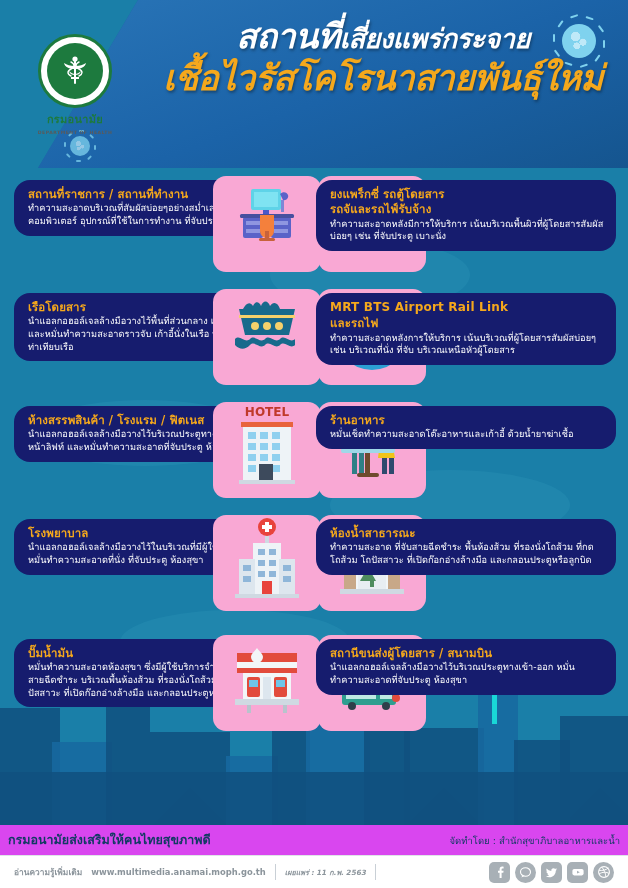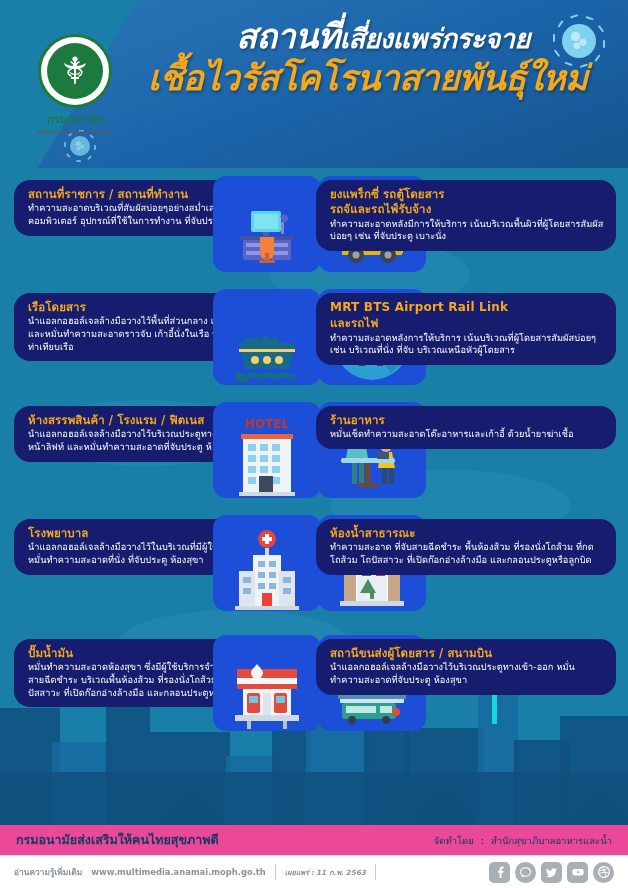--- a/index.html
+++ b/index.html
@@ -60,21 +60,21 @@
 
   .title-wrap { position:absolute; left:148px; top:16px; width:470px; z-index:5; }
   .title1 {
     color:#ffffff; font-size:34px; font-weight:bold; font-style:italic;
     letter-spacing:-.5px; line-height:1.18; text-align:center;
     text-shadow:1px 2px 3px rgba(0,0,0,.35);
   }
   .title1 .small { font-size:27px; }
   .title2 {
     color:#f5a81c; font-size:35px; font-weight:bold; font-style:italic;
-    letter-spacing:-.5px; line-height:1.18; text-align:left; margin-top:2px;
+    letter-spacing:-.5px; line-height:1.18; text-align:center; margin-top:2px;
     text-shadow:1px 2px 3px rgba(0,0,0,.35);
   }
 
   .virus { position:absolute; border-radius:50%; }
   .virus i {
     position:absolute; left:50%; top:50%; width:2px; background:#7fd2ee;
     transform-origin:0 0; border-radius:2px;
   }
   .virus .core { position:absolute; inset:22%; border-radius:50%; background:#7fd2ee; }
   .virus .core:after{
@@ -101,34 +101,33 @@
     color:#f5a81c; font-size:11.5px; font-weight:bold;
     line-height:1.26; margin-bottom:1px; letter-spacing:.1px;
   }
   .c-title.latin { font-size:12px; letter-spacing:.2px; }
   .c-body {
     color:#ffffff; font-size:9.2px; line-height:1.36; letter-spacing:.05px;
   }
 
   .tile {
     position:absolute; top:4px; width:108px; height:96px;
-    background:#1d4ed8; border-radius:13px;
-    display:flex; align-items:flex-end; justify-content:center;
+    background:#f9a8d4; border-radius:13px;
+    display:flex; align-items:flex-start; justify-content:center;
     overflow:hidden;
   }
   .tile.t1 { left:213px; }
   .tile.t2 { left:318px; }
 
   
   .footer-band {
     position:absolute; left:0; bottom:33px; width:628px; height:30px;
-    background:#ec4899;
+    background:#d946ef;
     display:flex; align-items:center; justify-content:space-between;
-    padding:0 16px;
-    font-family:Liberation Mono, monospace;
+    padding:0 8px;
   }
   .fb-left { color:#123a63; font-size:12.5px; font-weight:bold; }
   .fb-right { color:#123a63; font-size:9.5px; }
 
   .footer-bar {
     position:absolute; left:0; bottom:0; width:628px; height:33px;
     background:#ffffff; border-top:1px solid #dfe4e8;
     display:flex; align-items:center; padding:0 14px; gap:9px;
   }
   .fbar-url { color:#8b949b; font-size:8.4px; font-weight:bold; white-space:nowrap; }

